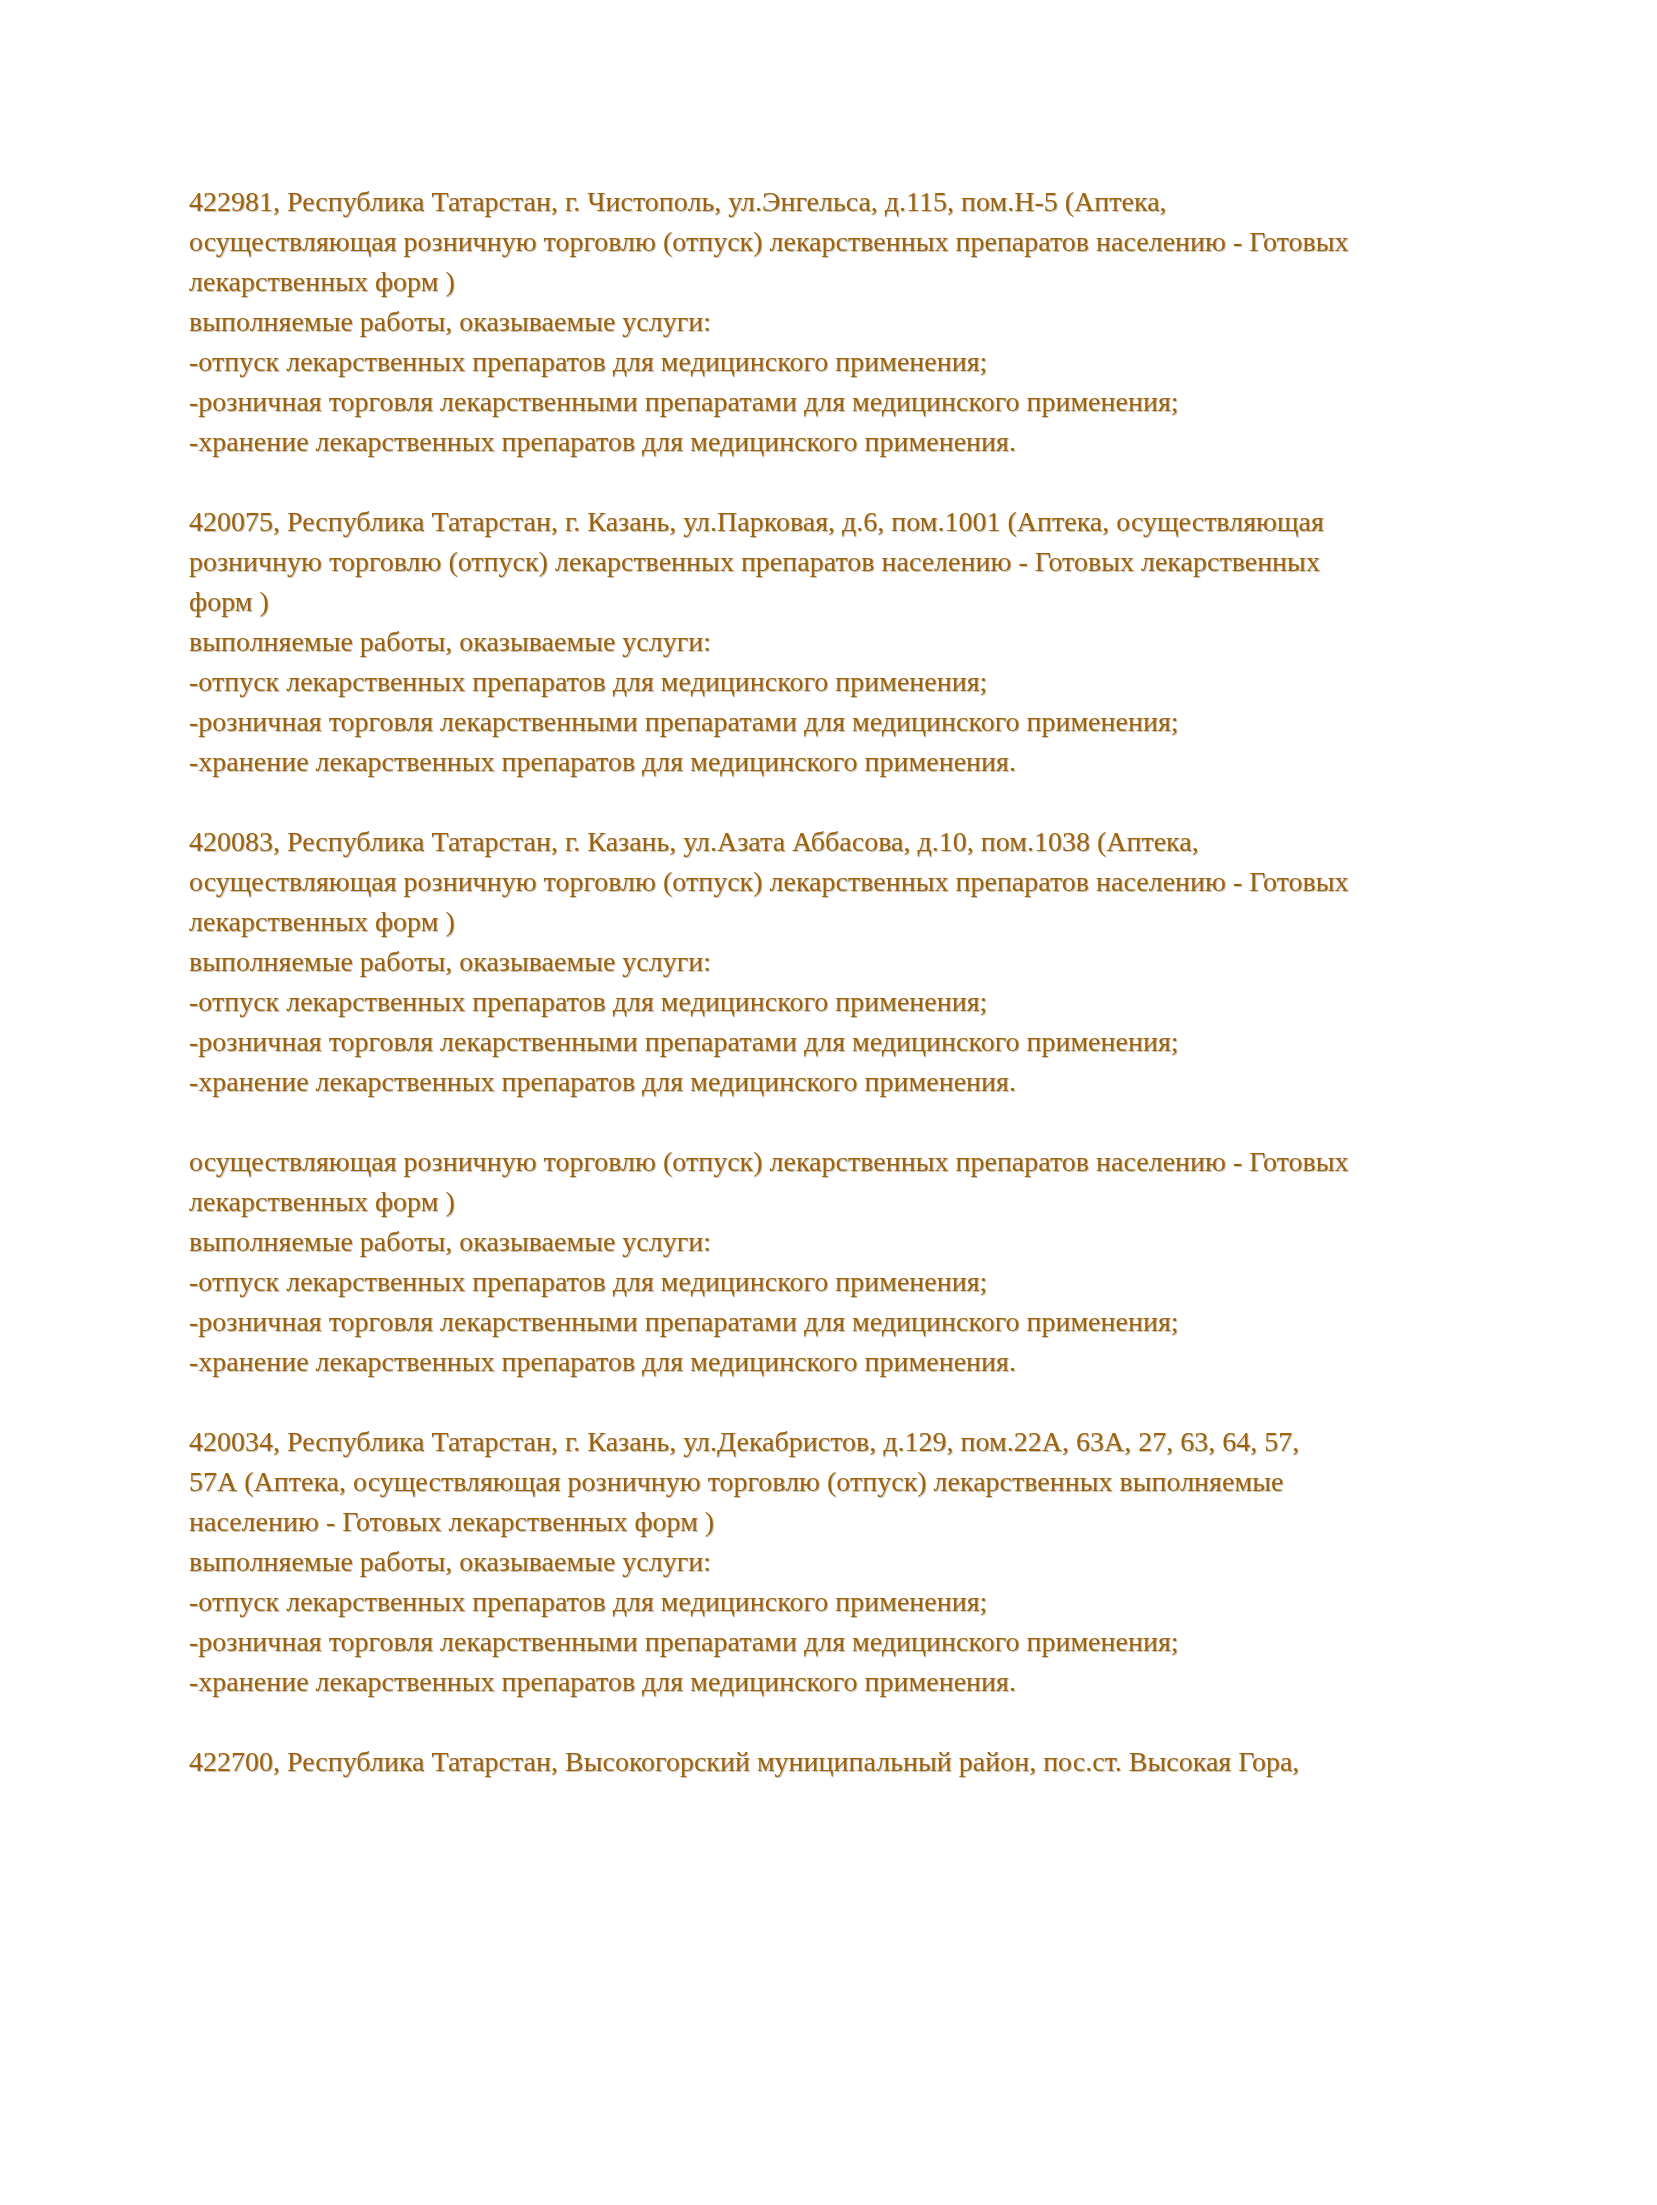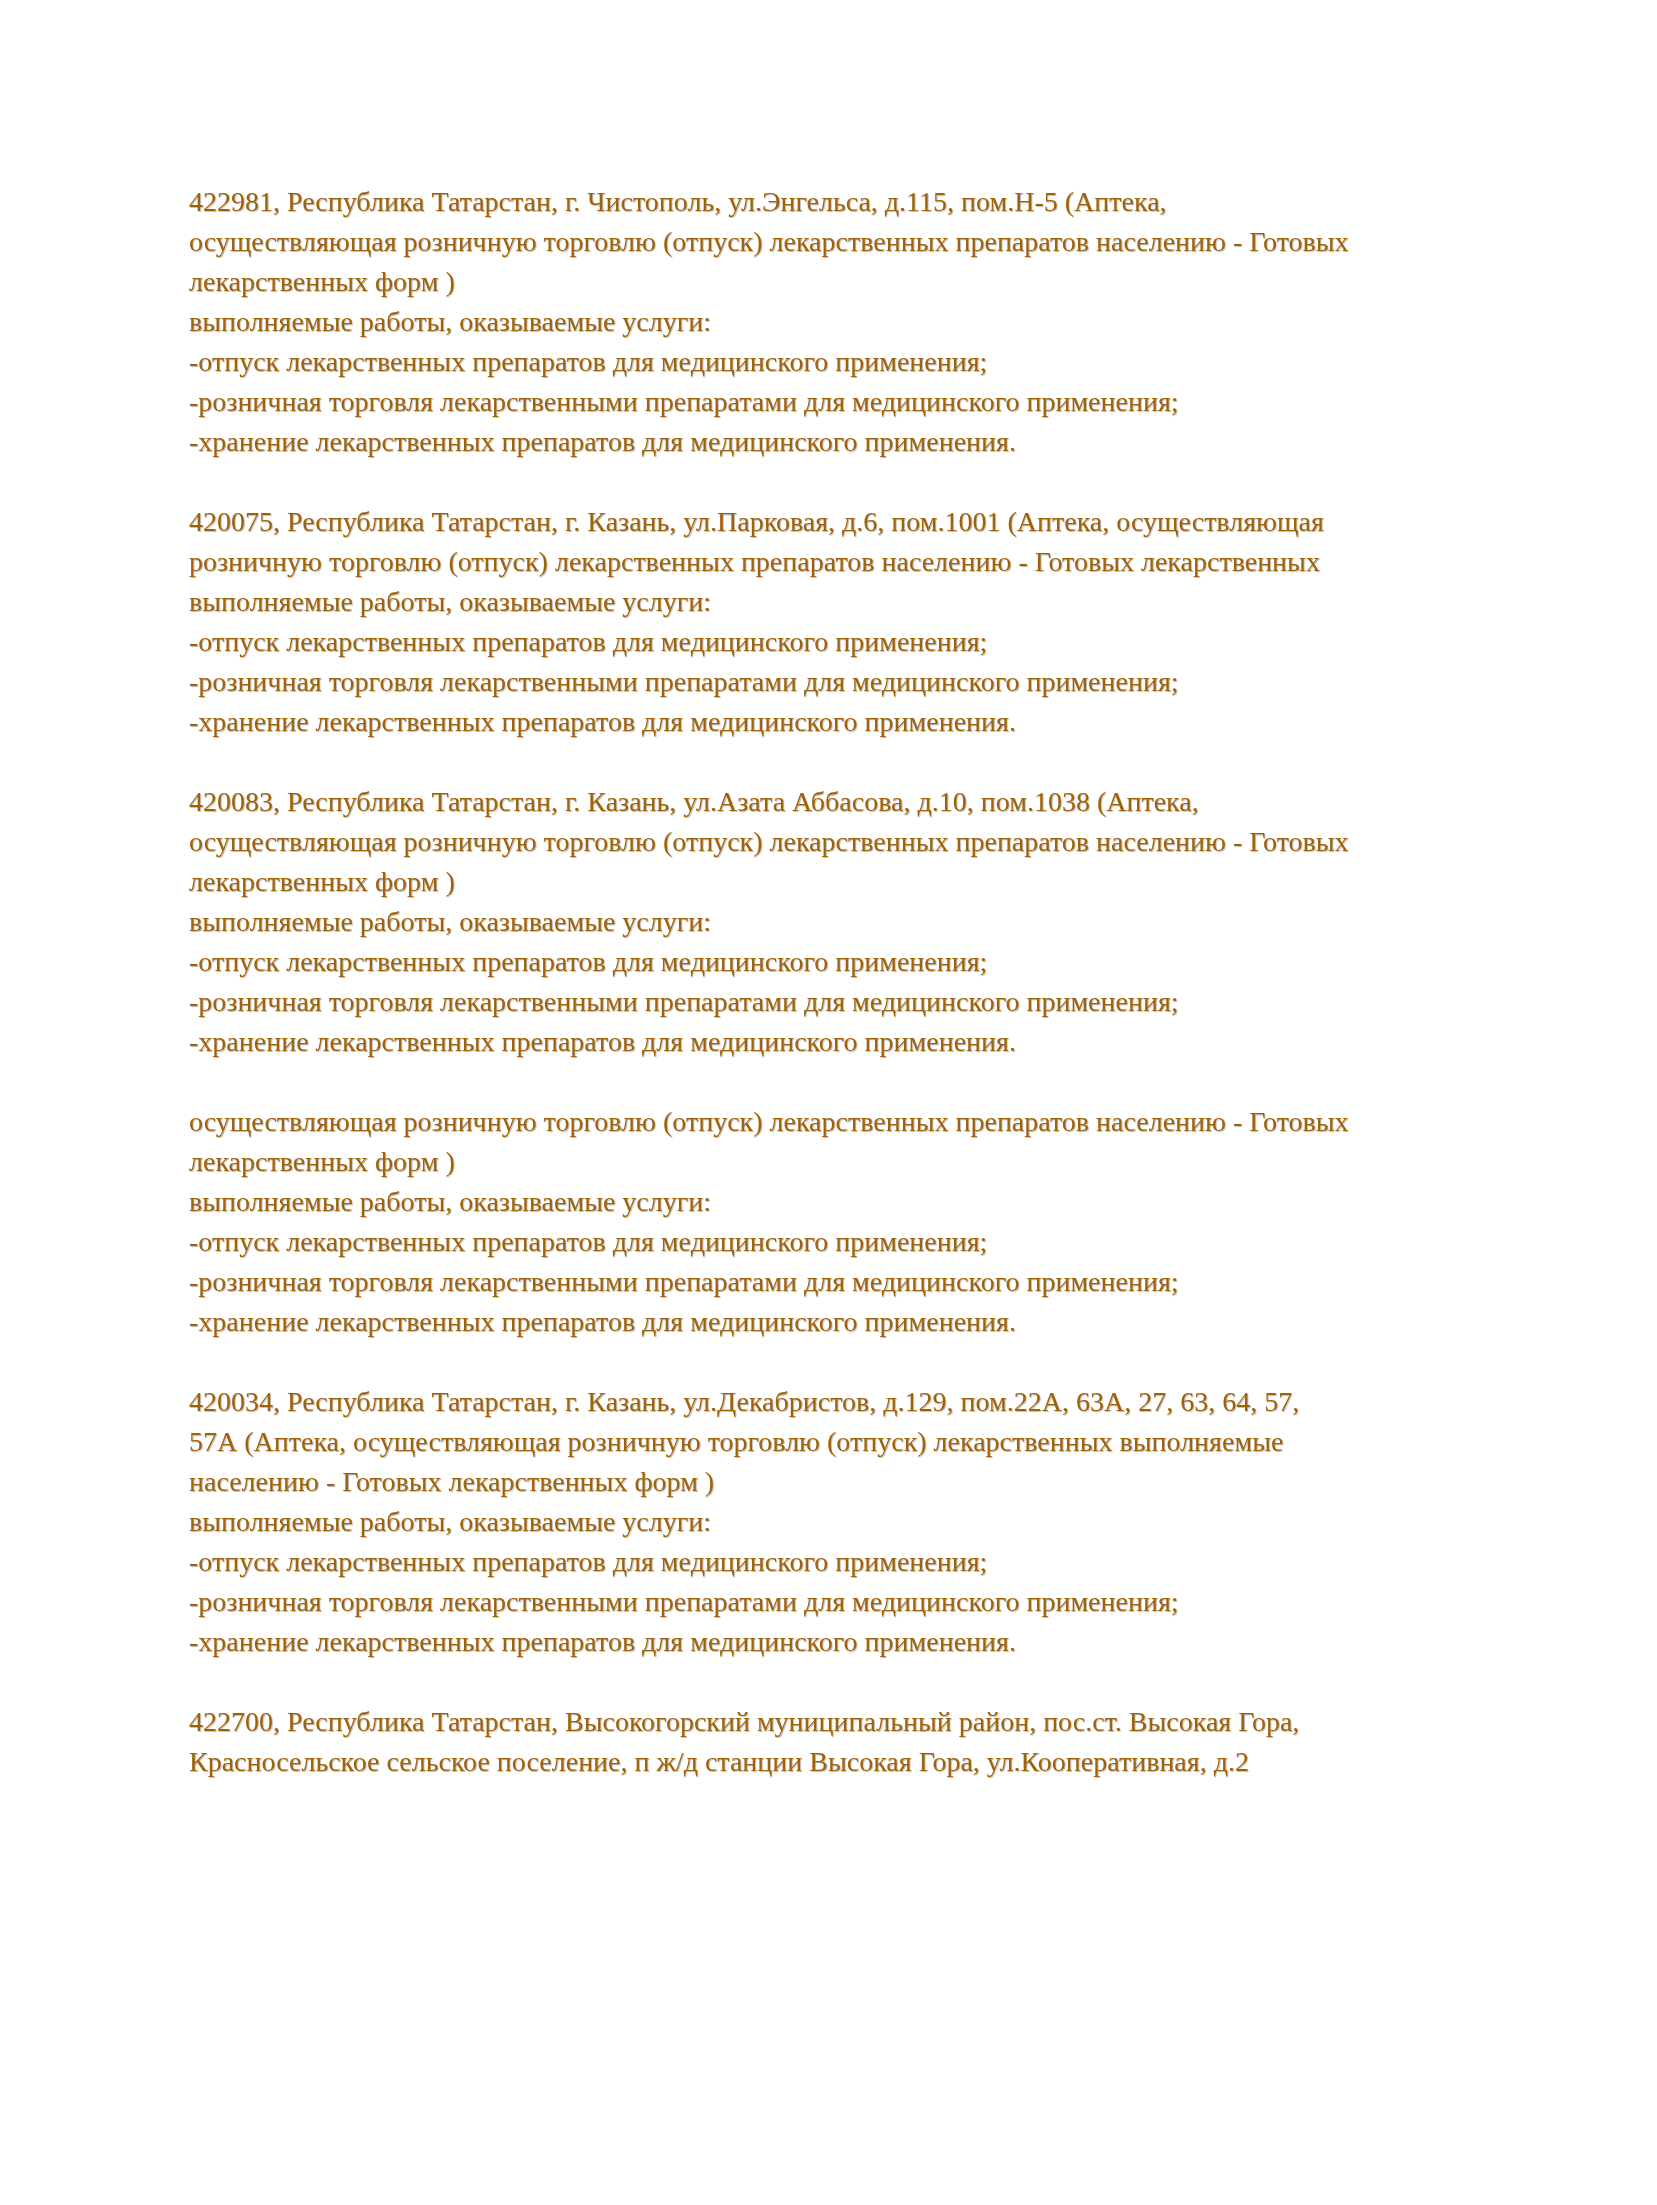--- a/index.html
+++ b/index.html
@@ -41,20 +41,21 @@
         <div class="line">осуществляющая розничную торговлю (отпуск) лекарственных препаратов населению - Готовых</div>
         <div class="line">лекарственных форм )</div>
         <div class="line">выполняемые работы, оказываемые услуги:</div>
         <div class="line">-отпуск лекарственных препаратов для медицинского применения;</div>
         <div class="line">-розничная торговля лекарственными препаратами для медицинского применения;</div>
         <div class="line">-хранение лекарственных препаратов для медицинского применения.</div>
       </div>
       <div class="entry">
         <div class="line">420075, Республика Татарстан, г. Казань, ул.Парковая, д.6, пом.1001 (Аптека, осуществляющая</div>
         <div class="line">розничную торговлю (отпуск) лекарственных препаратов населению - Готовых лекарственных</div>
+        <div class="line">форм )</div>
         <div class="line">выполняемые работы, оказываемые услуги:</div>
         <div class="line">-отпуск лекарственных препаратов для медицинского применения;</div>
         <div class="line">-розничная торговля лекарственными препаратами для медицинского применения;</div>
         <div class="line">-хранение лекарственных препаратов для медицинского применения.</div>
       </div>
       <div class="entry">
         <div class="line">420083, Республика Татарстан, г. Казань, ул.Азата Аббасова, д.10, пом.1038 (Аптека,</div>
         <div class="line">осуществляющая розничную торговлю (отпуск) лекарственных препаратов населению - Готовых</div>
         <div class="line">лекарственных форм )</div>
         <div class="line">выполняемые работы, оказываемые услуги:</div>
@@ -74,17 +75,16 @@
         <div class="line">420034, Республика Татарстан, г. Казань, ул.Декабристов, д.129, пом.22А, 63А, 27, 63, 64, 57,</div>
         <div class="line">57А (Аптека, осуществляющая розничную торговлю (отпуск) лекарственных выполняемые</div>
         <div class="line">населению - Готовых лекарственных форм )</div>
         <div class="line">выполняемые работы, оказываемые услуги:</div>
         <div class="line">-отпуск лекарственных препаратов для медицинского применения;</div>
         <div class="line">-розничная торговля лекарственными препаратами для медицинского применения;</div>
         <div class="line">-хранение лекарственных препаратов для медицинского применения.</div>
       </div>
       <div class="entry">
         <div class="line">422700, Республика Татарстан, Высокогорский муниципальный район, пос.ст. Высокая Гора,</div>
-        <div class="line">Красносельское сельское поселение, п ж/д станции Высокая Гора, ул.Кооперативная, д.2</div>
       </div>
     </div>
 </div>
 
 
 </body></html>

